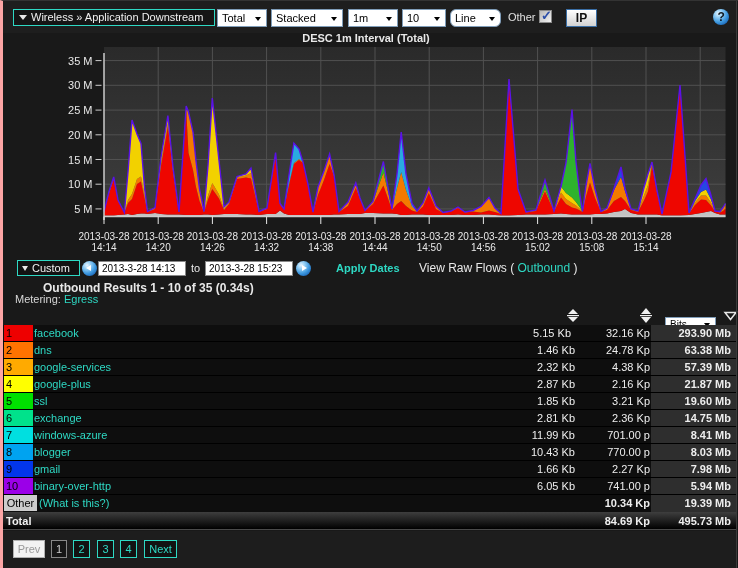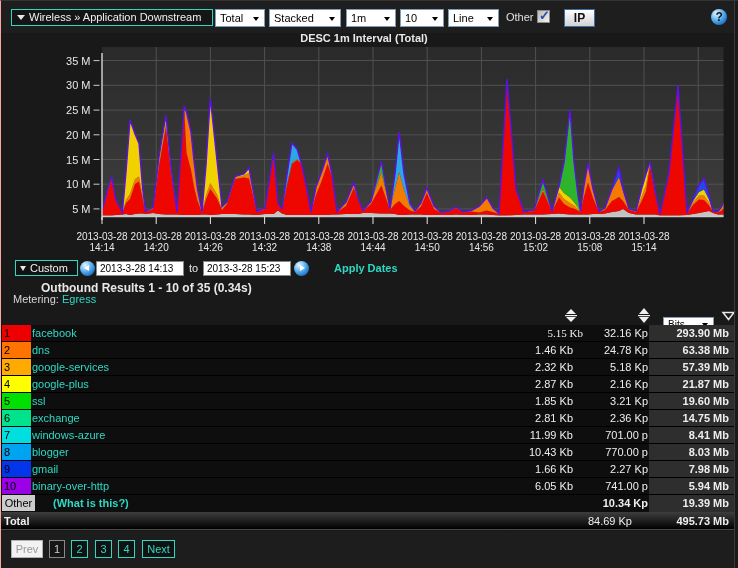--- a/index.html
+++ b/index.html
@@ -1,17 +1,17 @@
 <!DOCTYPE html>
 <html><head>
 <meta charset="utf-8">
 <style>
 * { margin:0; padding:0; box-sizing:border-box; }
 html,body { width:738px; height:568px; background:#181818; font-family:"Liberation Sans", sans-serif; overflow:hidden; }
-#page { position:relative; width:738px; height:568px; background:#191919; border-top:1px solid #333; border-left:1px solid #fca5a5; }
+#page { position:relative; width:738px; height:568px; background:#191919; border-top:1px solid #333; border-left:3px solid #fca5a5; }
 .abs { position:absolute; }
 .teal { color:#2ed9c4; }
 .sel { position:absolute; height:18px; background:#fff; border:1px solid #7f9db9; color:#000; font-size:11px; line-height:16px; padding-left:4px; }
 .sel .arr { position:absolute; right:5px; top:7px; width:0; height:0; border-left:3.5px solid transparent; border-right:3.5px solid transparent; border-top:4.5px solid #000; }
 .sphere { position:absolute; width:15px; height:15px; border-radius:50%; background:radial-gradient(circle at 34% 28%, #e8f5ff 0%, #9fd4f7 22%, #3f9ae0 55%, #1660b4 85%, #0d4a90 100%); }
 .sphere .tri { position:absolute; top:4.2px; width:0; height:0; border-top:3.5px solid transparent; border-bottom:3.5px solid transparent; }
 .btn-teal { position:absolute; background:#121212; border:1px solid #2ed9c4; color:#2ed9c4; font-size:11px; text-align:center; }
 .row-num { position:absolute; left:1px; width:29px; height:16px; color:#000; font-size:11px; line-height:16px; padding-left:2px; }
 .row-name { position:absolute; left:31px; font-size:11px; line-height:17px; color:#2ed9c4; }
 .cell { position:absolute; font-size:11px; line-height:17px; color:#eee; text-align:right; }
@@ -20,21 +20,21 @@
 <body>
 <div id="page">
 
 <div class="abs" style="left:0;top:0;width:733px;height:32px;background:#1e1e1e;"></div>
 <div class="abs" style="left:10px;top:8px;width:202px;height:17px;border:1px solid #2ed9c4;background:#151515;color:#f0f0f0;font-size:11px;line-height:15px;">
   <span style="display:inline-block;width:0;height:0;border-left:4px solid transparent;border-right:4px solid transparent;border-top:5px solid #e8e8e8;margin:0 4px 1px 5px;"></span>Wireless » Application Downstream</div>
 <div class="sel" style="left:214px;top:8px;width:50px;">Total<span class="arr"></span></div>
 <div class="sel" style="left:268px;top:8px;width:72px;">Stacked<span class="arr"></span></div>
 <div class="sel" style="left:345px;top:8px;width:50px;">1m<span class="arr"></span></div>
 <div class="sel" style="left:399px;top:8px;width:44px;">10<span class="arr"></span></div>
-<div class="sel" style="left:447px;top:8px;width:51px;">Line<span class="arr"></span></div>
+<div class="sel" style="left:447px;top:8px;width:51px;border-radius:6px;">Line<span class="arr"></span></div>
 <div class="abs" style="left:505px;top:10px;font-size:11px;color:#e0e0e0;">Other</div>
 <div class="abs" style="left:536px;top:9px;width:13px;height:13px;background:linear-gradient(135deg,#b8b8b8,#f4f4f4);border:1px solid #8a8a8a;">
   <span style="position:absolute;left:1px;top:-3px;color:#2b4ea8;font-size:13px;font-weight:bold;">✓</span>
     </div>
 <div class="abs" style="left:563px;top:8px;width:31px;height:18px;border:1px solid #3a6ea5;background:linear-gradient(#ffffff,#d2d2d2);color:#111;font-size:12px;font-weight:bold;text-align:center;line-height:16px;">IP</div>
 <div class="sphere" style="left:710px;top:8px;width:16px;height:16px;">
       <span style="position:absolute;left:4.5px;top:1px;color:#10181f;font-size:12px;font-weight:bold;">?</span>
     </div>
 
 <div class="abs" style="left:0;top:31px;width:726px;text-align:center;color:#e8e8e8;font-size:11px;font-weight:bold;">DESC 1m Interval (Total)</div>
@@ -143,20 +143,21 @@
 <div class="sphere" style="left:79px;top:260px;">
       <span class="tri" style="left:3.5px;border-right:5px solid #fff;"></span>
     </div>
 <div class="abs" style="left:95px;top:260px;width:88px;height:15px;background:#fff;border:1px solid #888;color:#000;font-size:10px;line-height:13px;padding-left:3px;">2013-3-28 14:13</div>
 <div class="abs" style="left:188px;top:261px;font-size:11px;color:#e8e8e8;">to</div>
 <div class="abs" style="left:202px;top:260px;width:88px;height:15px;background:#fff;border:1px solid #888;color:#000;font-size:10px;line-height:13px;padding-left:3px;">2013-3-28 15:23</div>
 <div class="sphere" style="left:293px;top:260px;">
       <span class="tri" style="left:6px;border-left:5px solid #fff;"></span>
     </div>
 <div class="abs teal" style="left:333px;top:261px;font-size:11px;font-weight:bold;">Apply Dates</div>
+<div class="abs" style="left:416px;top:260px;font-size:12px;color:#e8e8e8;">View Raw Flows ( <span class="teal">Outbound</span> )</div>
 
 <div class="abs" style="left:12px;top:280px;font-size:12px;font-weight:bold;color:#e8e8e8;margin-left:28px;">Outbound Results 1 - 10 of 35 (0.34s)</div>
 <div class="abs" style="left:12px;top:292px;font-size:11px;color:#d8d8d8;">Metering: <span class="teal">Egress</span></div>
 
 <svg class="abs" style="left:560px;top:305px;" width="178" height="20" viewBox="0 0 178 20">
   <g fill="#f0f0f0" transform="translate(2,0)">
         <path d="M3 8 L13 8 L8 3 Z"></path>
         <path d="M3 11 L13 11 L8 16 Z"></path>
         <rect x="2" y="9" width="12" height="1.2"></rect>
       </g>
@@ -167,36 +168,36 @@
       </g>
   <path d="M162 6.5 L173 6.5 L167.5 13.5 Z" fill="none" stroke="#e8e8e8" stroke-width="1.5"></path>
 </svg>
 <div class="sel" style="left:662px;top:308px;width:51px;height:16px;line-height:14px;font-size:10px;margin-top:8px;">Bits<span class="arr" style="top:5px;"></span></div>
 
 <div class="abs" style="left:0;top:324px;width:733px;height:187px;background:#0e0e0e;"></div>
 <div class="abs" style="left:648px;top:324px;width:85px;height:187px;background:#2e2e2e;"></div>
 <div class="abs" style="left:0;top:324px;width:733px;height:17px;border-bottom:1px solid #000;">
       <span class="row-num" style="background:#ee0000;">1</span>
       <span class="row-name">facebook</span>
-      <span class="cell" style="right:151px;font-family:Liberation Serif, serif;">5.15 Kb</span>
+      <span class="cell" style="right:165px;">5.15 Kb</span>
       <span class="cell" style="right:86px;">32.16 Kp</span>
       <span class="cell" style="right:5px;font-weight:bold;">293.90 Mb</span>
     </div>
 <div class="abs" style="left:0;top:341px;width:733px;height:17px;border-bottom:1px solid #000;">
       <span class="row-num" style="background:#ff7300;">2</span>
       <span class="row-name">dns</span>
       <span class="cell" style="right:161px;">1.46 Kb</span>
       <span class="cell" style="right:86px;">24.78 Kp</span>
       <span class="cell" style="right:5px;font-weight:bold;">63.38 Mb</span>
     </div>
 <div class="abs" style="left:0;top:358px;width:733px;height:17px;border-bottom:1px solid #000;">
       <span class="row-num" style="background:#ffaa00;">3</span>
       <span class="row-name">google-services</span>
       <span class="cell" style="right:161px;">2.32 Kb</span>
-      <span class="cell" style="right:86px;">5.18 Kp</span>
+      <span class="cell" style="right:86px;">4.38 Kp</span>
       <span class="cell" style="right:5px;font-weight:bold;">57.39 Mb</span>
     </div>
 <div class="abs" style="left:0;top:375px;width:733px;height:17px;border-bottom:1px solid #000;">
       <span class="row-num" style="background:#ffff00;">4</span>
       <span class="row-name">google-plus</span>
       <span class="cell" style="right:161px;">2.87 Kb</span>
       <span class="cell" style="right:86px;">2.16 Kp</span>
       <span class="cell" style="right:5px;font-weight:bold;">21.87 Mb</span>
     </div>
 <div class="abs" style="left:0;top:392px;width:733px;height:17px;border-bottom:1px solid #000;">
@@ -237,28 +238,28 @@
 <div class="abs" style="left:0;top:477px;width:733px;height:17px;border-bottom:1px solid #000;">
       <span class="row-num" style="background:#9b00e8;">10</span>
       <span class="row-name">binary-over-http</span>
       <span class="cell" style="right:161px;">6.05 Kb</span>
       <span class="cell" style="right:86px;">741.00 p</span>
       <span class="cell" style="right:5px;font-weight:bold;">5.94 Mb</span>
     </div>
 
 <div class="abs" style="left:0;top:494px;width:733px;height:17px;">
   <span class="abs" style="left:1px;top:0;width:33px;height:16px;background:#cccccc;color:#000;font-size:11px;line-height:16px;text-align:center;">Other</span>
-  <span class="row-name" style="left:36px;font-weight:bold;margin-left:16px;">(What is this?)</span>
+  <span class="row-name" style="left:36px;font-weight:normal;">(What is this?)</span>
   <span class="cell" style="right:86px;font-weight:bold;">10.34 Kp</span>
   <span class="cell" style="right:5px;font-weight:bold;margin-left:20px;">19.39 Mb</span>
 </div>
 
 <div class="abs" style="left:0;top:511px;width:733px;height:18px;background:linear-gradient(#3e3e3e,#101010 75%,#000);border-bottom:1px solid #4a4a4a;">
   <span class="abs" style="left:3px;top:0;color:#f0f0f0;font-size:11px;line-height:18px;font-weight:bold;">Total</span>
-  <span class="cell" style="right:102px;font-weight:normal;line-height:18px;">84.69 Kp</span>
+  <span class="cell" style="right:86px;font-weight:bold;line-height:18px;">84.69 Kp</span>
   <span class="cell" style="right:5px;font-weight:bold;line-height:18px;">495.73 Mb</span>
 </div>
 
 <div class="abs" style="left:0;top:530px;width:733px;height:38px;background:#1d1d1d;"></div>
 <div class="abs" style="left:10px;top:539px;width:32px;height:18px;background:#f2f2f2;border:1px solid #b0b0b0;color:#999;font-size:11px;text-align:center;line-height:16px;">Prev</div>
 <div class="abs" style="left:48px;top:539px;width:16px;height:18px;background:#161616;border:1px solid #888;color:#ccc;font-size:11px;text-align:center;line-height:16px;">1</div>
 <div class="btn-teal" style="left:70px;top:539px;width:17px;height:18px;line-height:16px;">2</div>
 <div class="btn-teal" style="left:94px;top:539px;width:17px;height:18px;line-height:16px;">3</div>
 <div class="btn-teal" style="left:117px;top:539px;width:17px;height:18px;line-height:16px;">4</div>
 <div class="btn-teal" style="left:141px;top:539px;width:33px;height:18px;line-height:16px;">Next</div>

